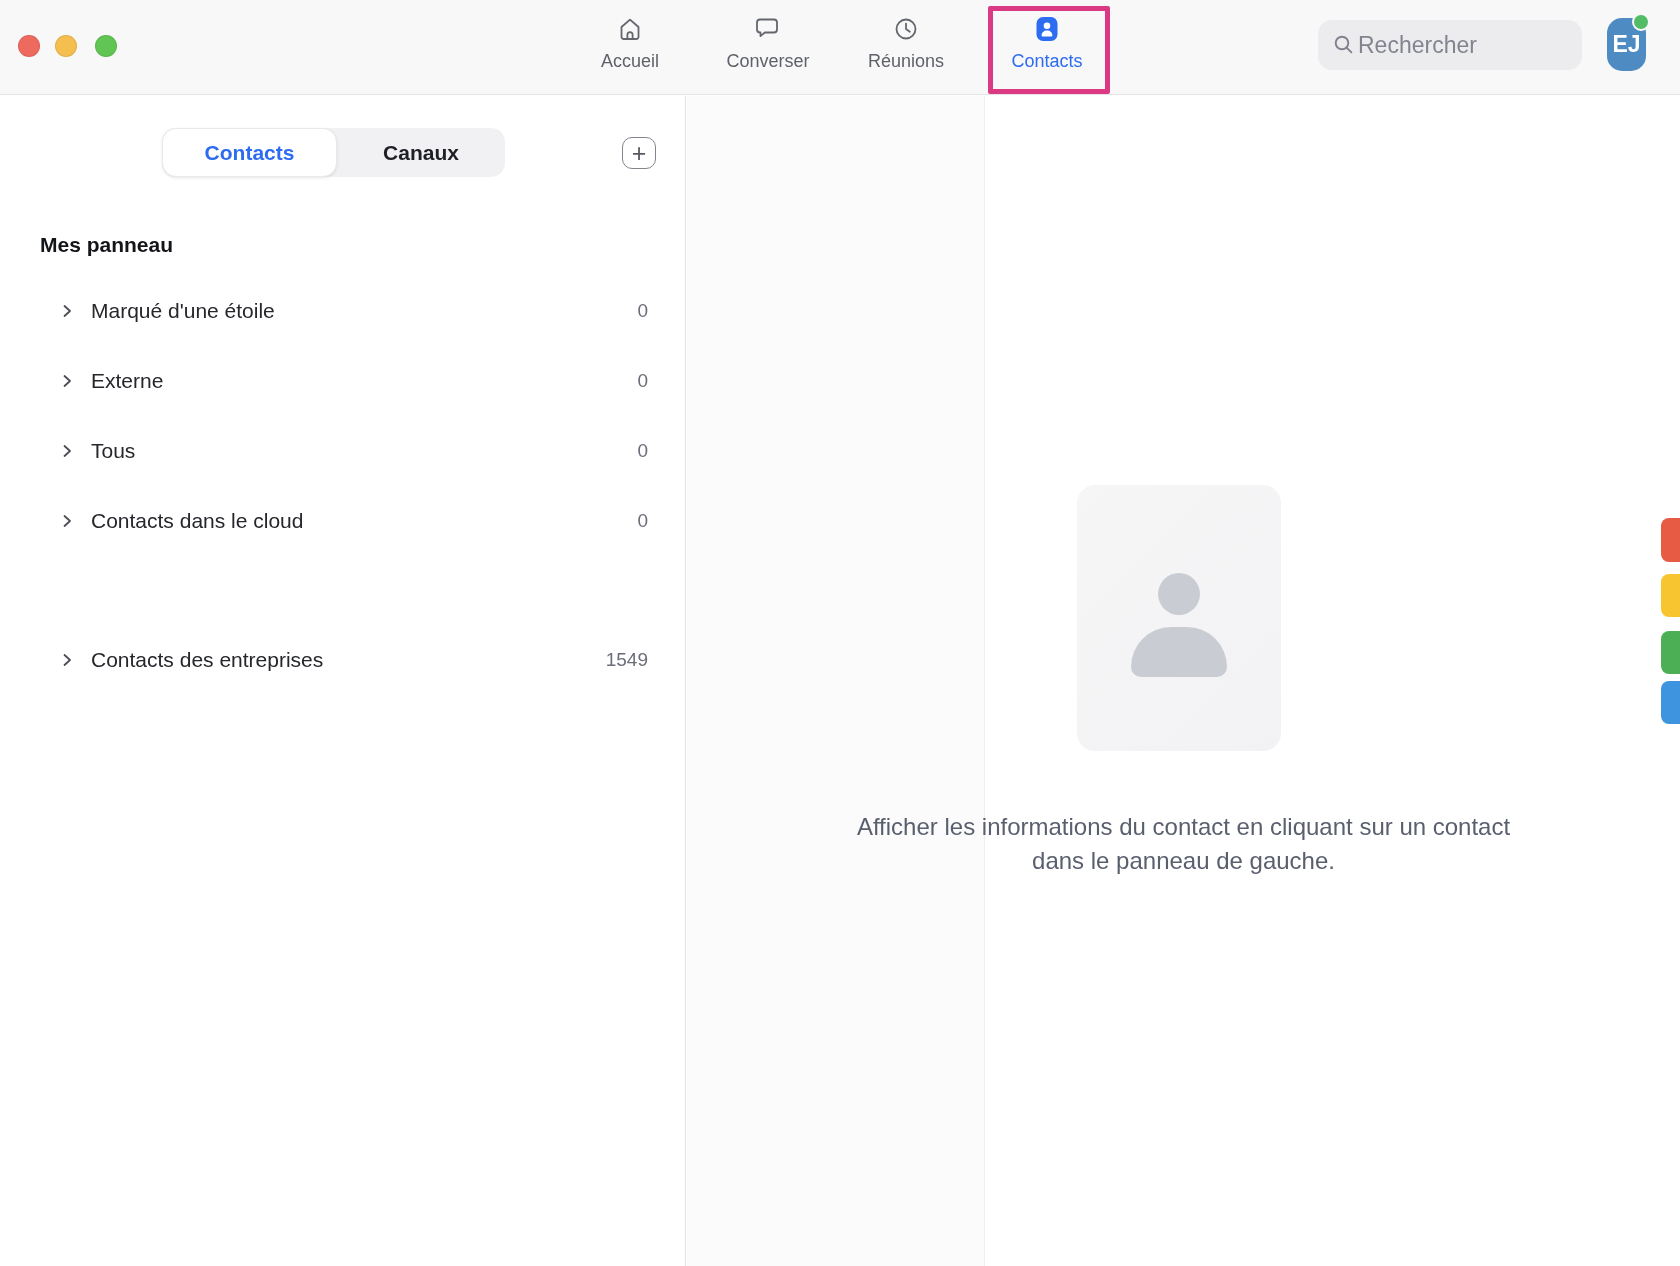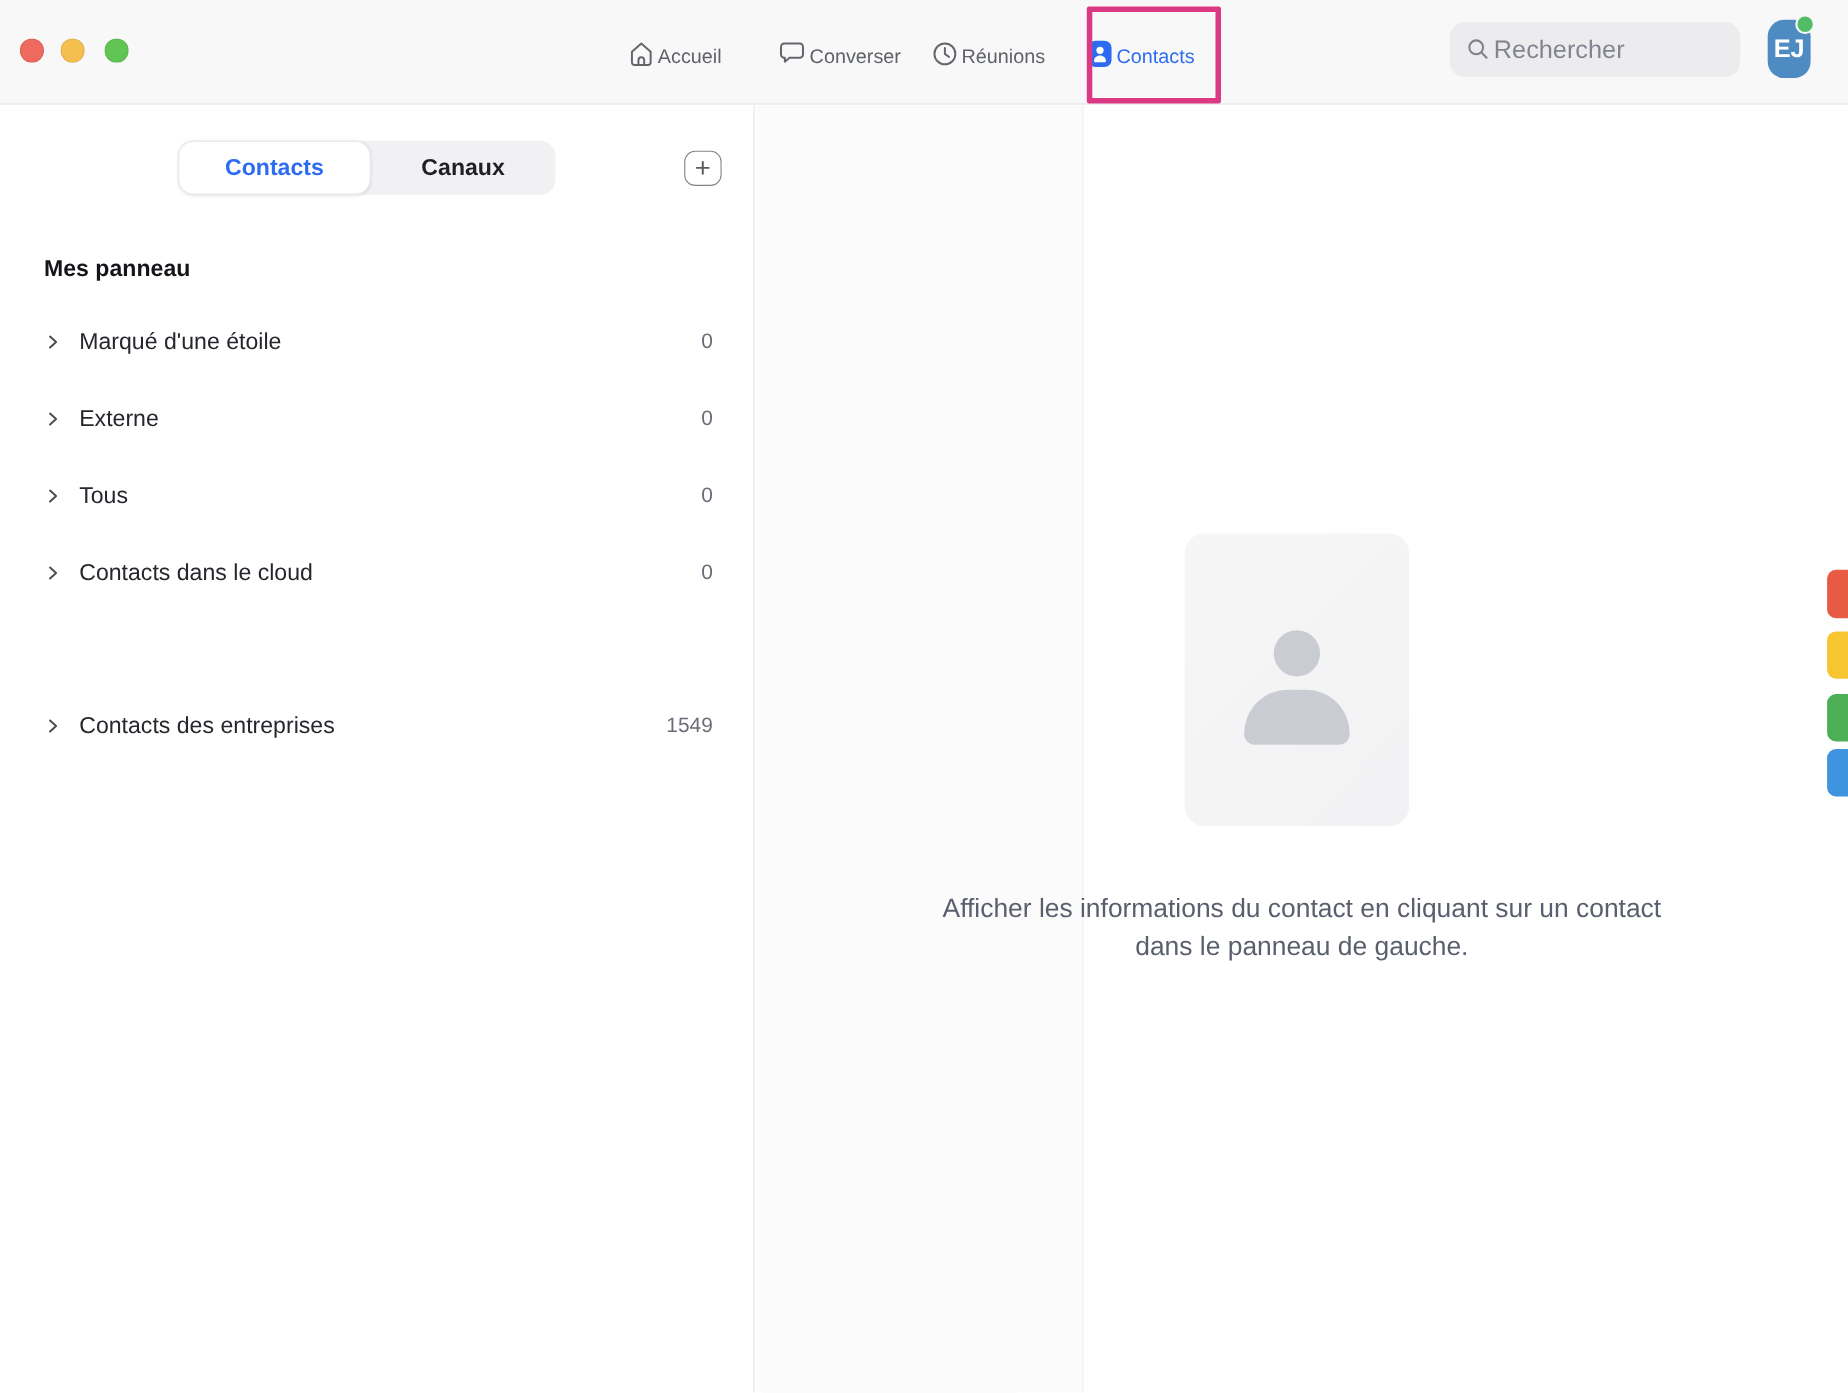--- a/index.html
+++ b/index.html
@@ -10,21 +10,21 @@
   
   .topbar { position:absolute; left:0; top:0; width:1680px; height:95px;
             background:#f8f8f9; border-bottom:1px solid #e4e4e7; z-index:5; }
   .traffic { position:absolute; top:35px; width:22px; height:22px; border-radius:50%;
              border:1px solid rgba(0,0,0,0.08); }
   .t-red   { left:18px;  background:#ee6a5f; }
   .t-yellow{ left:55px;  background:#f5bf4f; }
   .t-green { left:95px;  background:#61c554; }
 
   .nav-item { position:absolute; top:12px; width:124px; height:74px;
-              display:flex; flex-direction:row; align-items:center; justify-content:flex-start;
+              display:flex; flex-direction:column; align-items:center; justify-content:flex-start;
               color:#5f6269; cursor:default; }
   .nav-item .ni-icon { height:34px; display:flex; align-items:center; justify-content:center; }
   .nav-item .ni-label { font-size:18px; margin-top:5px; }
   .nav-accueil  { left:568px; }
   .nav-converser{ left:706px; }
   .nav-reunions { left:844px; }
   .nav-contacts { left:985px; color:#2d6bf0; }
   .nav-contacts .ni-label { color:#2d6bf0; }
 
   .pink-box { position:absolute; left:988px; top:6px; width:122px; height:88px;
@@ -56,21 +56,21 @@
   .seg-canaux { flex:1; }
 
   .add-btn { position:absolute; left:622px; top:41px; width:34px; height:32px;
              border:1.5px solid #84848e; border-radius:10px; background:transparent;
              display:flex; align-items:center; justify-content:center;
              font-size:25px; font-weight:300; color:#585b62; line-height:1; }
 
   .side-header { position:absolute; left:0; width:686px; padding-left:40px;
                  font-size:21px; font-weight:bold; color:#141519; }
   .side-row { position:absolute; left:0; width:686px; height:44px; display:flex;
-              align-items:center; padding-left:40px; padding-right:38px; gap:16px;
+              align-items:center; padding-left:59px; padding-right:38px; gap:16px;
               cursor:default; }
   .side-row .row-label { font-size:21px; color:#26272c; }
   .side-row .row-count { margin-left:auto; font-size:19px; color:#6b6e78; }
   .chev { width:16px; height:16px; flex:0 0 16px; display:flex; align-items:center; }
 
   
   .main { position:absolute; left:687px; top:96px; width:993px; height:1170px;
           background:#ffffff; }
   .main-left-tint { position:absolute; left:0; top:0; width:297px; height:1170px;
                     background:#fbfbfc; }

